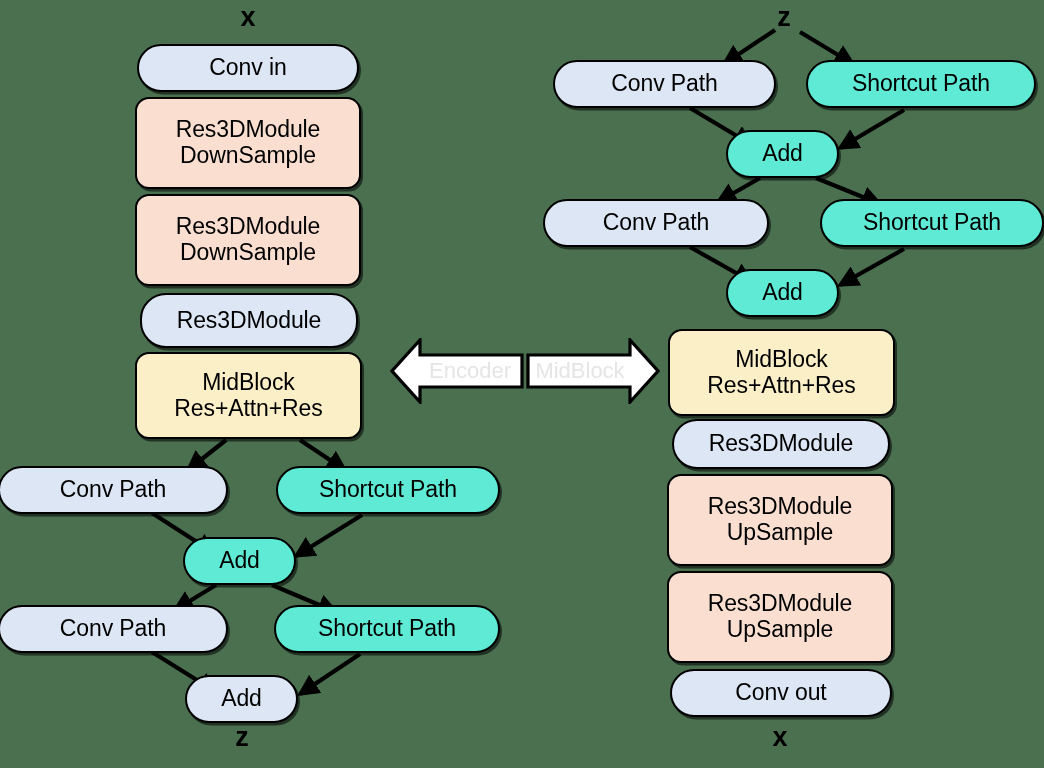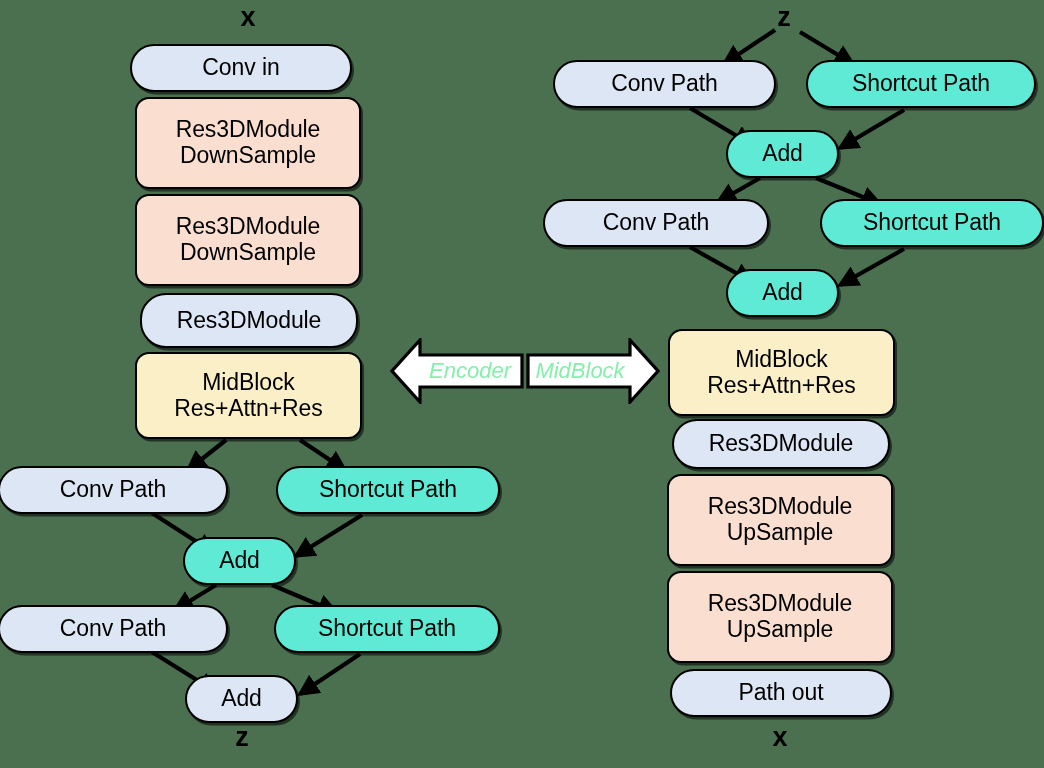--- a/index.html
+++ b/index.html
@@ -68,22 +68,21 @@
   }
 
   
   .block-arrow {
     position: absolute;
     z-index: 3;
     display: flex;
     align-items: center;
     justify-content: center;
     font-size: 22px;
-    color: #86efac;
-    font-style: italic;
+    color: #e5e5e5;
   }
   .block-arrow svg { position: absolute; left: 0; top: 0; }
   .block-arrow .ba-label {
     position: relative;
     z-index: 2;
     white-space: nowrap;
   }
   .arrow-left .ba-label  { padding-left: 26px; }
   .arrow-right .ba-label { padding-right: 26px; }
 </style>
@@ -121,21 +120,21 @@
   </svg>
 
   <div class="var-label" style="left:216px; top:4px; width:64px;">x</div>
 
   <div class="var-label" style="left:210px; top:724px; width:64px;">z</div>
 
   <div class="var-label" style="left:752px; top:4px; width:64px;">z</div>
 
   <div class="var-label" style="left:748px; top:724px; width:64px;">x</div>
 
-  <div class="node pill fill-blue" style="left:130px; top:44px; width:222px; height:48px;">
+  <div class="node pill fill-blue" style="left:137px; top:44px; width:222px; height:48px;">
     <span class="line">Conv in</span>
   </div>
 
   <div class="node fill-peach" style="left:135px; top:97px; width:226px; height:92px;">
     <span class="line">Res3DModule</span>
     <span class="line">DownSample</span>
   </div>
 
   <div class="node fill-peach" style="left:135px; top:194px; width:226px; height:92px;">
     <span class="line">Res3DModule</span>
@@ -212,21 +211,21 @@
     <span class="line">Res3DModule</span>
     <span class="line">UpSample</span>
   </div>
 
   <div class="node fill-peach" style="left:667px; top:571px; width:226px; height:92px;">
     <span class="line">Res3DModule</span>
     <span class="line">UpSample</span>
   </div>
 
   <div class="node pill fill-blue" style="left:670px; top:669px; width:222px; height:48px;">
-    <span class="line">Path out</span>
+    <span class="line">Conv out</span>
   </div>
 
   <div class="block-arrow arrow-left" style="left:390px; top:338px; width:134px; height:66px;">
     <svg width="134" height="66" viewBox="0 0 134 66">
       <path d="M 30 2 L 30 17 L 132 17 L 132 49 L 30 49 L 30 64 L 2 33 Z" fill="#ffffff" stroke="#000000" stroke-width="3.2" stroke-linejoin="miter"></path>
     </svg>
     <span class="ba-label">Encoder</span>
   </div>
 
   <div class="block-arrow arrow-right" style="left:526px; top:338px; width:134px; height:66px;">

